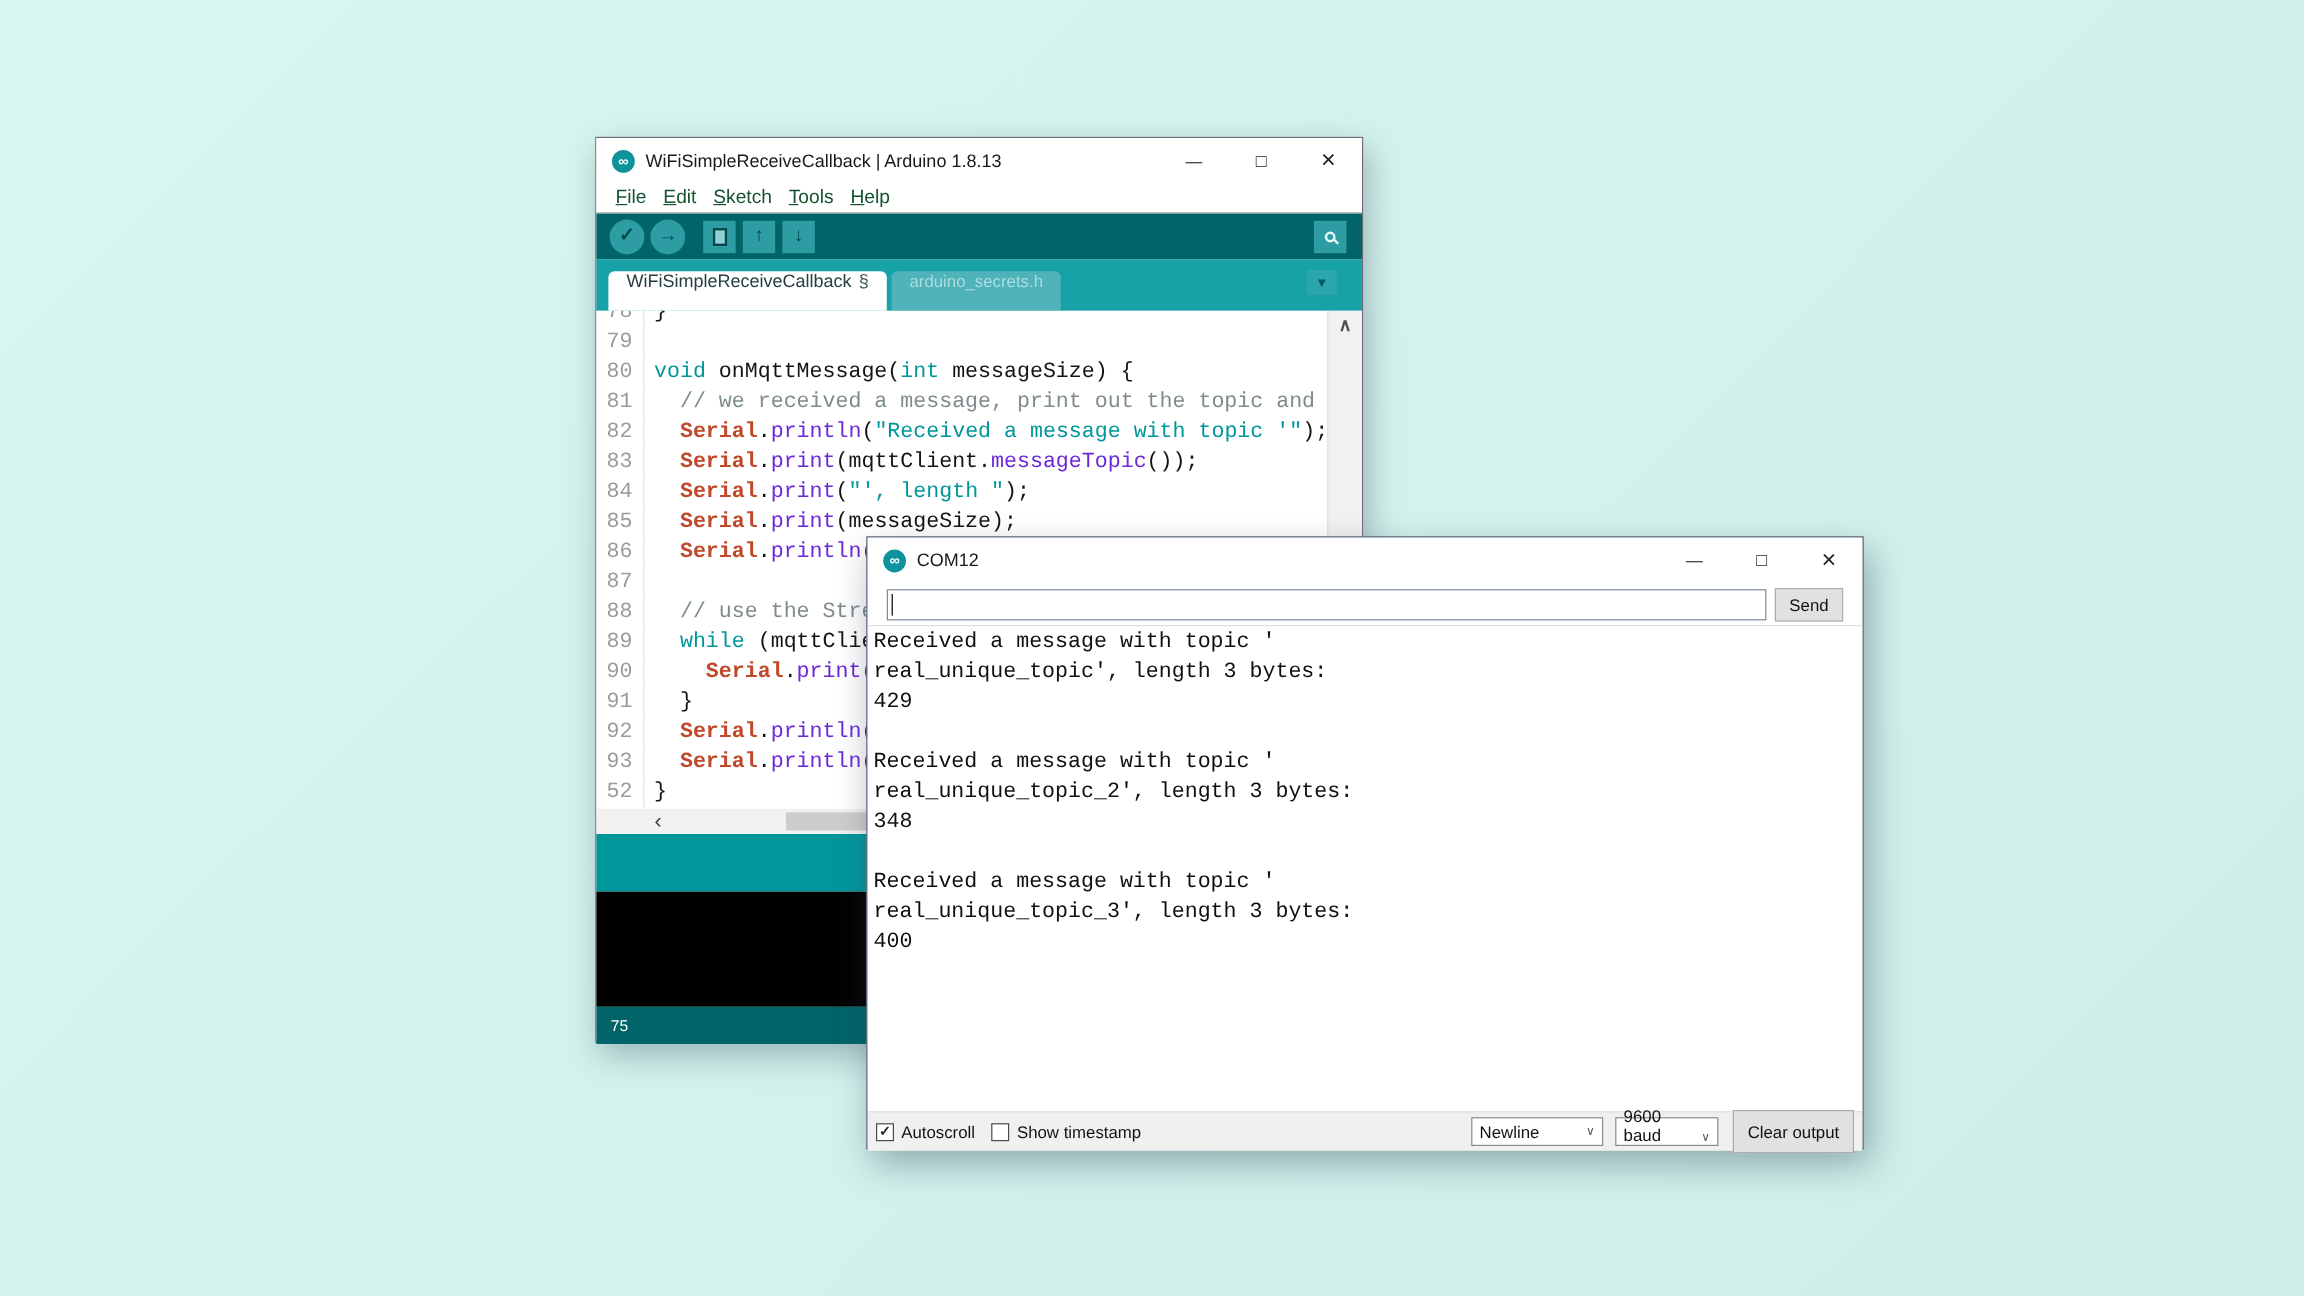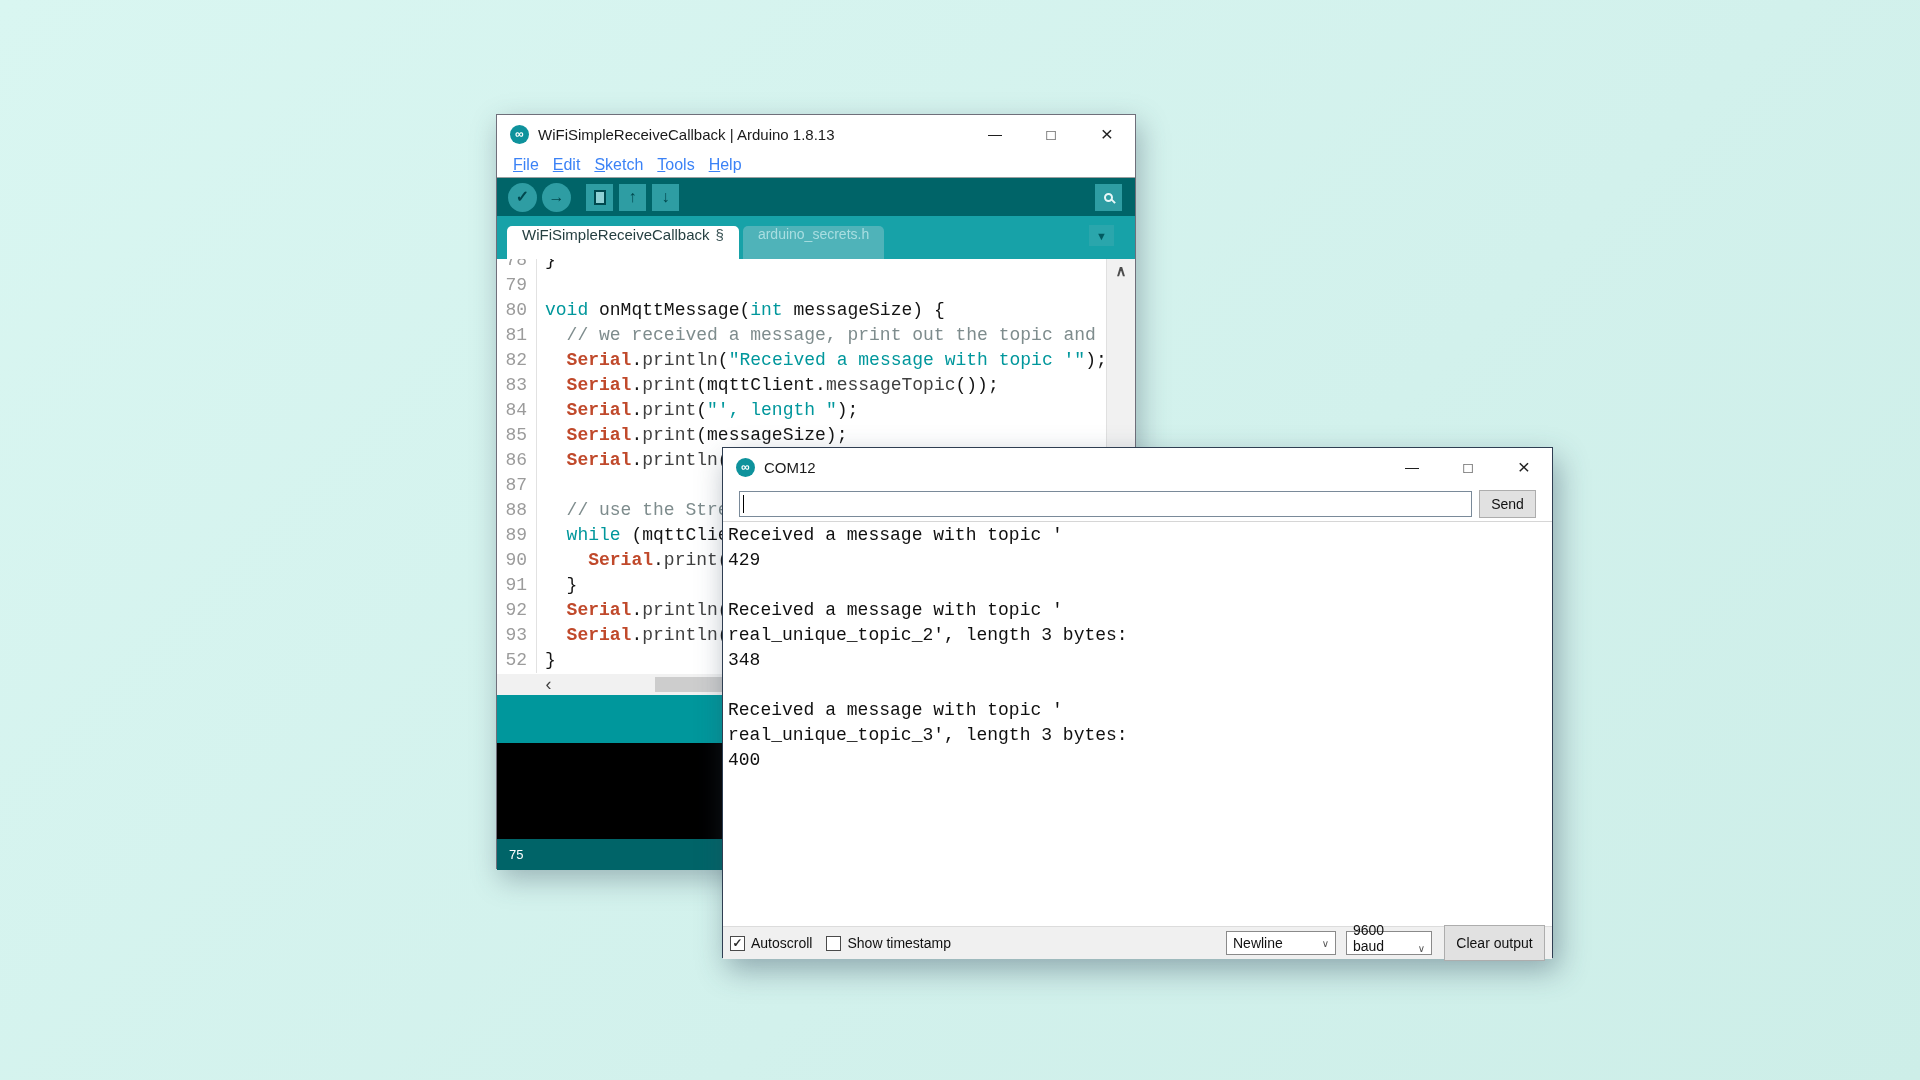--- a/index.html
+++ b/index.html
@@ -24,21 +24,21 @@
     font-size:12px; font-weight:bold; flex:0 0 auto;
   }
   .title { margin-left:9px; font-size:15px; color:#1a1a1a; }
   .wctrls { margin-left:auto; display:flex; height:100%; }
   .wbtn { width:56px; height:100%; display:flex; align-items:center; justify-content:center; color:#1f1f1f; }
   .wbtn.min { font-size:14px; }
   .wbtn.max { font-size:15px; }
   .wbtn.cls { font-size:21px; }
 
   .menubar { height:25px; background:#fff; border-bottom:1px solid #9aa0a0; display:flex; align-items:center; padding-left:9px; }
-  .menu-item { font-size:16px; color:#3b82f6; padding:0 7px; }
+  .menu-item { font-size:16px; color:#14532d; padding:0 7px; }
 
   .toolbar { height:38px; background:#006468; display:flex; align-items:center; padding-left:11px; }
   .rd-btn, .sq-btn {
     width:29px; height:29px; background:#2e9da3; display:flex; align-items:center; justify-content:center;
     color:#00484e; font-weight:bold; flex:0 0 auto;
   }
   .rd-btn { border-radius:50%; margin-right:5px; }
   .sq-btn { width:27px; height:27px; margin-right:6px; }
   .gap { width:10px; }
   .tb-glyph { font-size:16px; line-height:1; }
@@ -61,21 +61,21 @@
   .editor { height:415px; background:#fff; position:relative; overflow:hidden; }
   .code-scroll { margin-top:-11px; }
   .cl { display:flex; height:25px; font-family:"Liberation Mono", monospace; font-size:18px; line-height:25px; white-space:pre; }
   .ln { width:40px; flex:0 0 auto; text-align:right; padding-right:9px; color:#9b9b9b; border-right:1px solid #e2e2e2; }
   .ct { padding-left:8px; }
   .seg.pln { color:#141414; }
   .seg.kw  { color:#00979c; }
   .seg.str { color:#00979c; }
   .seg.cmt { color:#7e8c8d; }
   .seg.srl { color:#c0492b; font-weight:bold; }
-  .seg.fn  { color:#404040; }
+  .seg.fn  { color:#6d28d9; }
   .vscroll {
     position:absolute; top:0; right:0; width:29px; height:100%;
     background:#f1f1f1; border-left:1px solid #e0e0e0;
     display:flex; justify-content:center; padding-top:3px;
     color:#4d4d4d; font-size:15px; font-weight:bold;
   }
   .hscroll { height:21px; background:#f1f1f1; position:relative; }
   .hs-left {
     position:absolute; left:41px; top:0; width:21px; height:21px;
     display:flex; align-items:center; justify-content:center; color:#3f3f3f; font-size:18px;
@@ -219,20 +219,21 @@
 
   <div class="sendrow">
     <span class="input-box" title="">
       <span class="caret"></span>
     </span>
     <span class="send-btn">Send</span>
   </div>
 
   <div class="output" id="serial-output">
       <div class="so-line">Received a message with topic '</div>
+      <div class="so-line">real_unique_topic', length 3 bytes:</div>
       <div class="so-line">429</div>
       <div class="so-line"></div>
       <div class="so-line">Received a message with topic '</div>
       <div class="so-line">real_unique_topic_2', length 3 bytes:</div>
       <div class="so-line">348</div>
       <div class="so-line"></div>
       <div class="so-line">Received a message with topic '</div>
       <div class="so-line">real_unique_topic_3', length 3 bytes:</div>
       <div class="so-line">400</div>
     </div>

